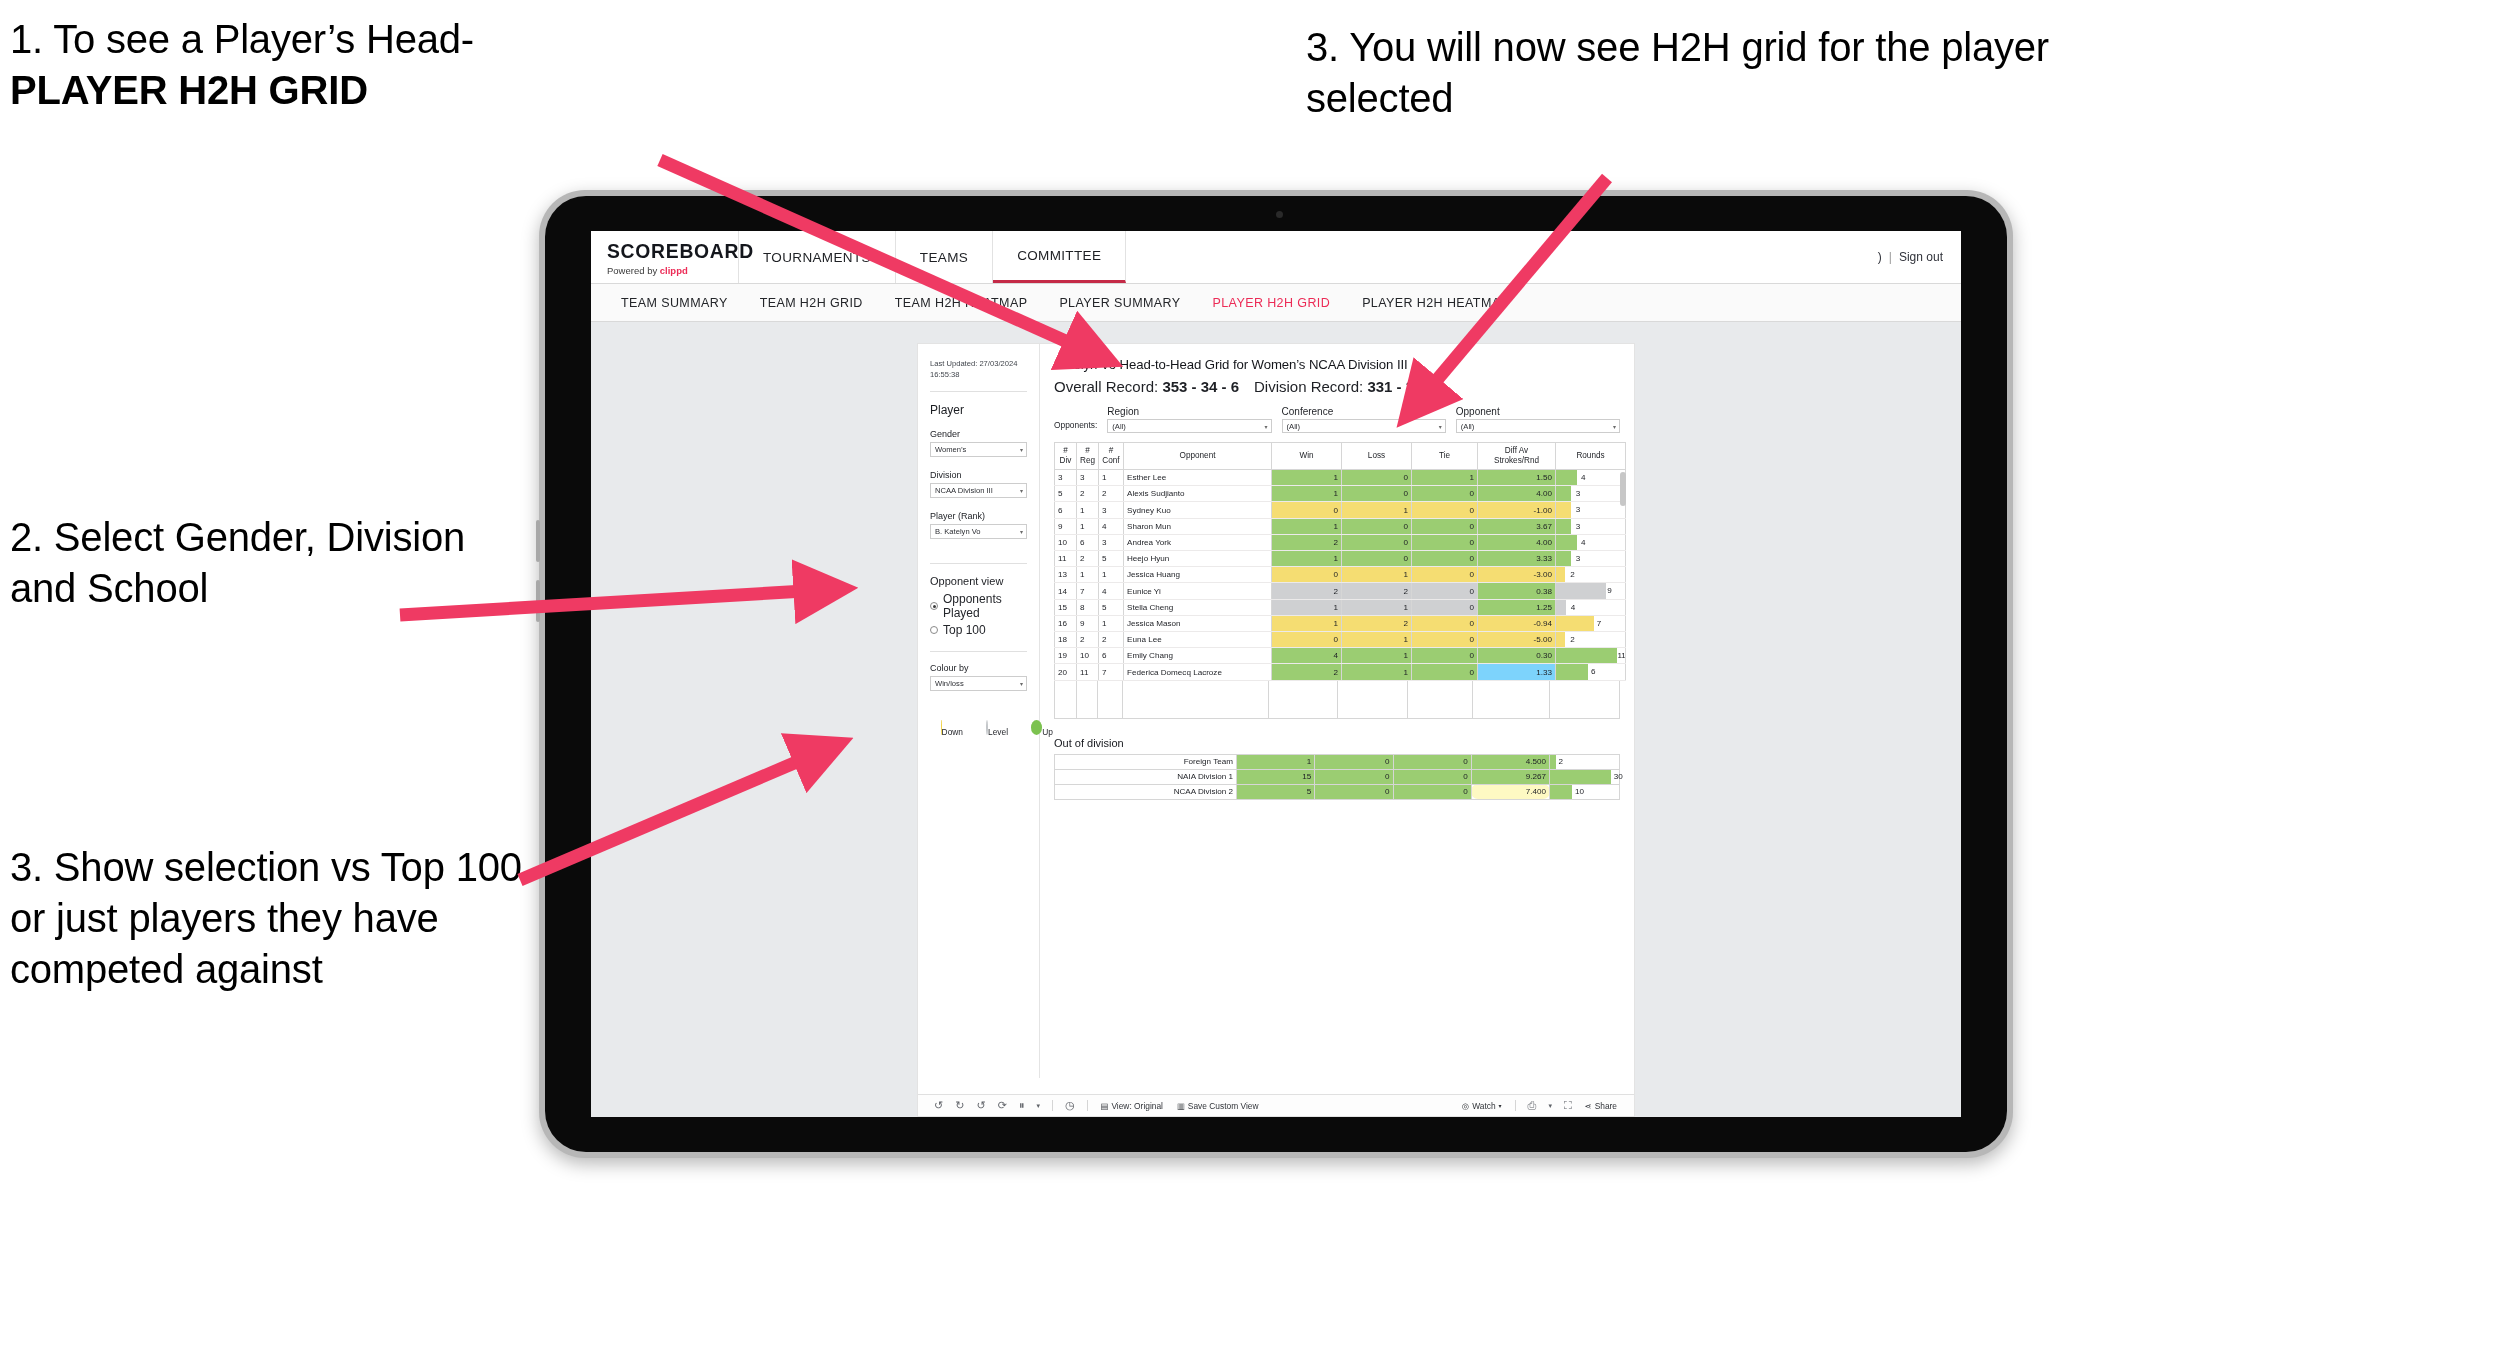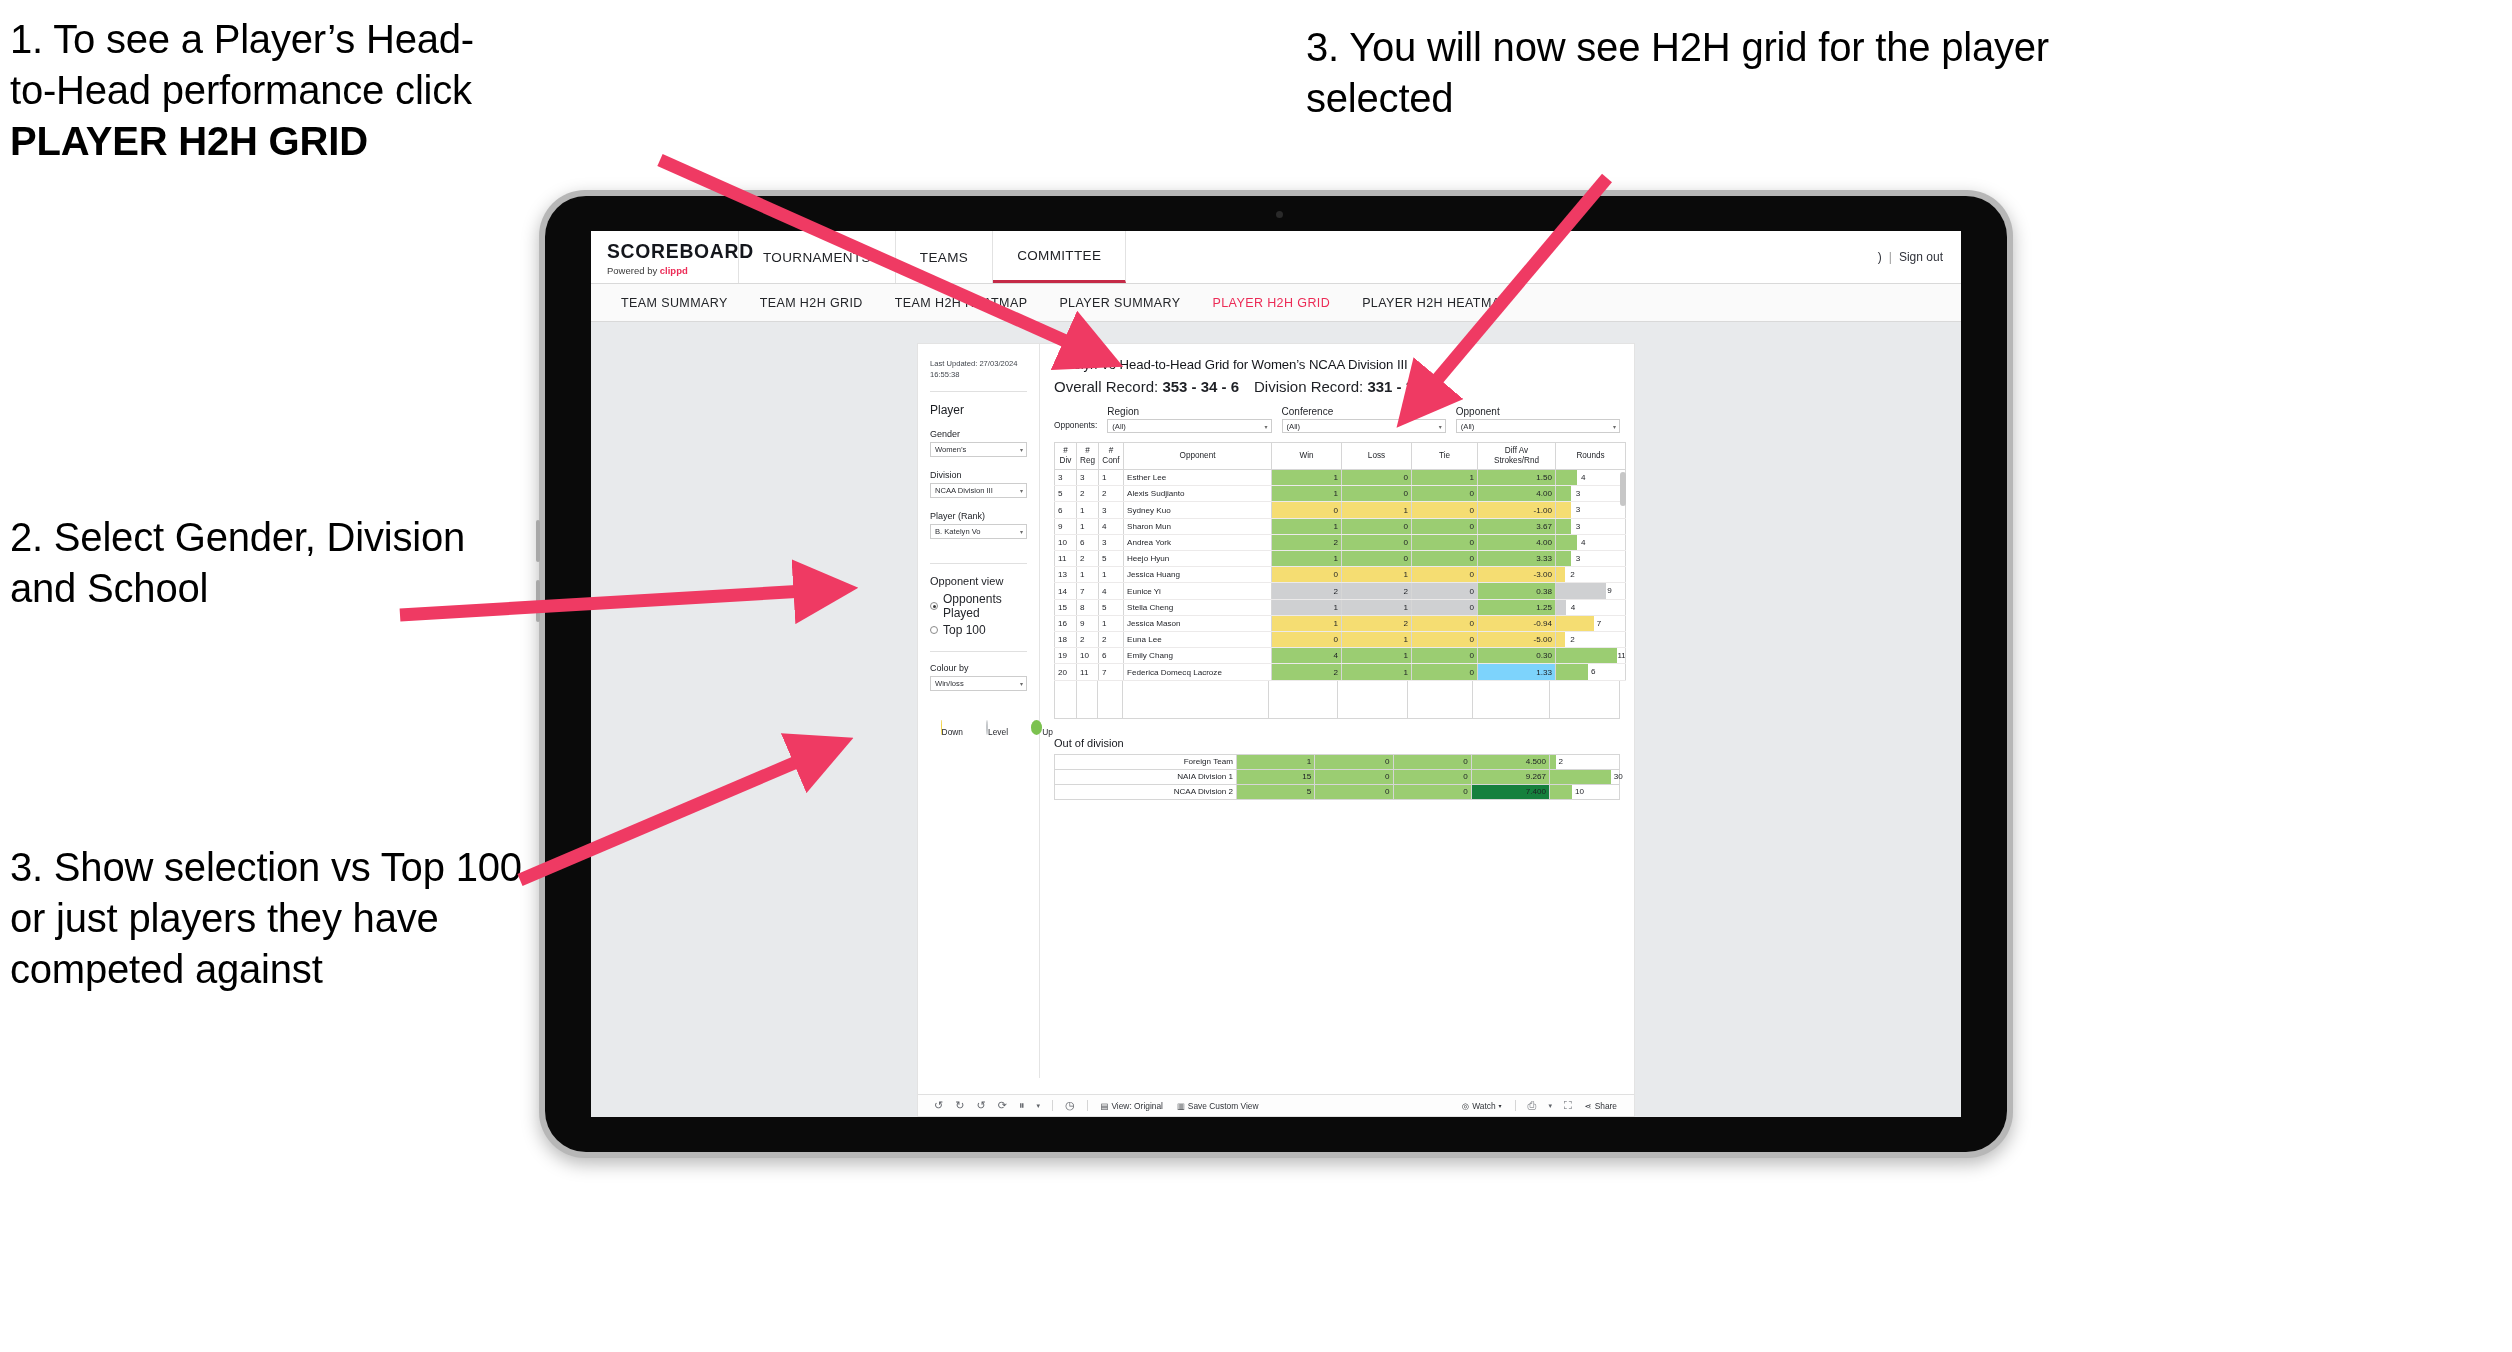--- a/index.html
+++ b/index.html
@@ -188,21 +188,20 @@
   .tb-div { width: 1px; height: 11px; background: #d5d5d5; margin: 0 6px; }
   .tb-lbl { font-size: 8.4px; color: #303338; display: flex; align-items: center;
             gap: 3px; padding: 0 7px; cursor: pointer; }
   .tb-spacer { flex: 1; }
 </style>
 </head>
 <body>
 
 <div class="annot" id="annot1">
   <div>1. To see a Player’s Head-</div>
-  <div>to-Head performance click</div>
   <b>PLAYER H2H GRID</b>
 </div>
 <div class="annot" id="annot2">2. Select Gender, Division and School</div>
 <div class="annot" id="annot3">3. Show selection vs Top 100 or just players they have competed against</div>
 <div class="annot" id="annot4">3. You will now see H2H grid for the player selected</div>
 
 <svg class="arrowsvg" viewBox="0 0 2512 1352">
   <defs>
     <marker id="ah" markerWidth="5" markerHeight="5" refX="2.2" refY="2.5" orient="auto">
       <path d="M0,0 L5,2.5 L0,5 Z" fill="#ef3a63"></path>
@@ -591,21 +590,21 @@
                       <td class="rnd">
                         <div class="rndbar" style="width: 88%; background: rgb(155, 205, 114);"></div>
                         <span class="rndtxt" style="margin-left: 88%; line-height: 14px;">30</span>
                       </td>
                     </tr>
                     <tr>
                       <td class="lbl">NCAA Division 2</td>
                       <td class="val" style="background: rgb(155, 205, 114);">5</td>
                       <td class="val" style="background: rgb(155, 205, 114);">0</td>
                       <td class="val" style="background: rgb(155, 205, 114);">0</td>
-                      <td class="val" style="background: #15803d;">7.400</td>
+                      <td class="val" style="background: #fef9c3; border-radius: 7px;">7.400</td>
                       <td class="rnd">
                         <div class="rndbar" style="width: 32%; background: rgb(155, 205, 114);"></div>
                         <span class="rndtxt" style="margin-left: 32%; line-height: 14px;">10</span>
                       </td>
                     </tr>
                   </tbody>
               </table>
             </div>
           </div>
 

